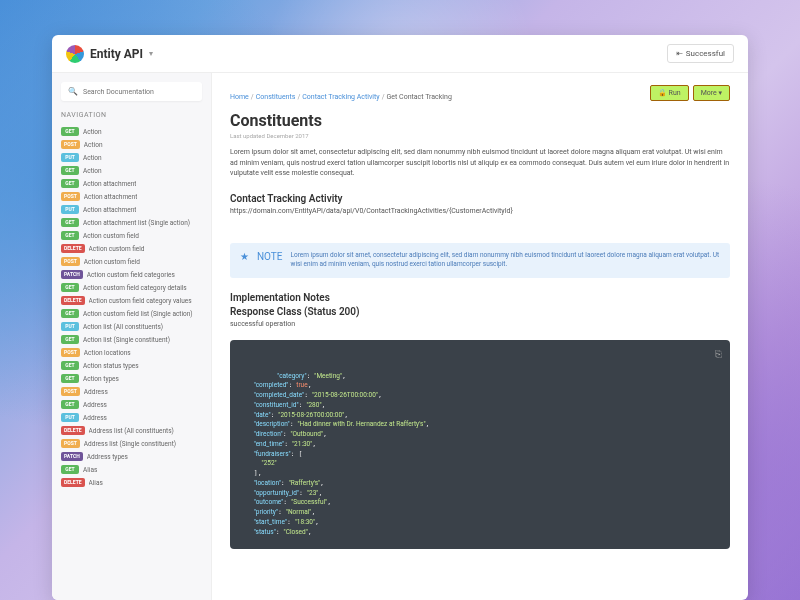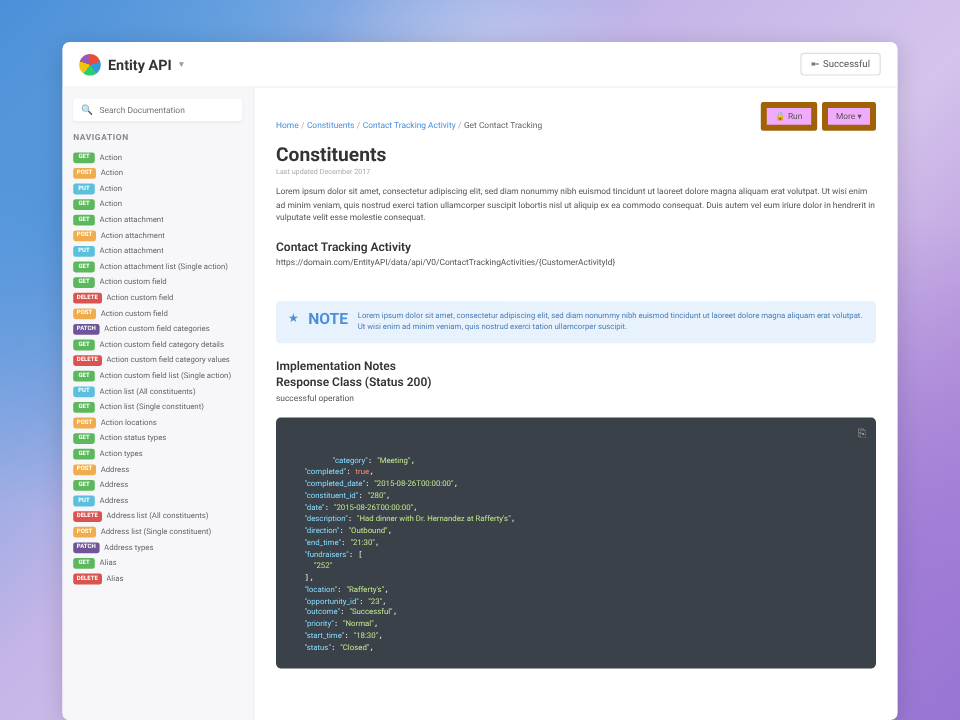--- a/index.html
+++ b/index.html
@@ -10,45 +10,45 @@
 .brand{display:flex;align-items:center;gap:6px}
 .logo{width:18px;height:18px;border-radius:50%;background:conic-gradient(#e74c3c 0 72deg,#3498db 72deg 144deg,#2ecc71 144deg 216deg,#f1c40f 216deg 288deg,#9b59b6 288deg 360deg)}
 .brand-name{font-size:12px;font-weight:700;color:#333}
 .brand-caret{font-size:8px;color:#999}
 .auth-btn{font-size:8px;padding:4px 8px;border:1px solid #ddd;border-radius:3px;background:#fff;color:#555;display:flex;align-items:center;gap:3px;cursor:pointer}
 .body{flex:1;display:flex;overflow:hidden}
 .sidebar{width:160px;background:#f7f7f9;padding:9px;overflow-y:auto;border-right:1px solid #eee}
 .search-box{background:#fff;border-radius:3px;padding:5px 7px;display:flex;align-items:center;gap:5px;margin-bottom:10px;box-shadow:0 1px 2px rgba(0,0,0,.05)}
 .search-icon{font-size:8px;color:#999}
 .search-input{border:none;outline:none;font-size:7px;flex:1;color:#999}
-.nav-title{font-size:7px;font-weight:700;color:#888;letter-spacing:.5px;margin-bottom:6px}
-.nav-item{display:flex;align-items:flex-start;gap:4px;padding:2px 0;cursor:pointer}
+.nav-title{font-size:7px;font-weight:400;color:#888;letter-spacing:.5px;margin-bottom:6px}
+.nav-item{display:flex;align-items:center;gap:4px;padding:2px 0;cursor:pointer}
 .badge{font-size:5px;font-weight:700;color:#fff;padding:1px 3px;border-radius:2px;min-width:18px;text-align:center;line-height:1.4}
 .b-get{background:#5cb85c}
 .b-post{background:#f0ad4e}
 .b-put{background:#5bc0de}
 .b-delete{background:#d9534f}
 .b-patch{background:#6f5499}
 .nav-label{font-size:6.5px;color:#666;white-space:nowrap;overflow:hidden;text-overflow:ellipsis}
 .main{flex:1;padding:12px 18px;overflow-y:auto;font-size:8px;color:#555}
 .main-head{display:flex;justify-content:space-between;align-items:flex-end;margin-bottom:10px}
 .crumbs{font-size:7px;color:#4a90d9}
 .crumbs .active{color:#666}
 .crumbs .sep{color:#aaa;margin:0 2px}
 .head-actions{display:flex;gap:4px}
-.head-btn{font-size:7px;padding:3px 7px;background:#f0abfc;border:5px solid #a16207;border-radius:2px;color:#555;cursor:pointer}
+.head-btn{font-size:7px;padding:3px 7px;background:#bef264;border:1px solid #a16207;border-radius:2px;color:#555;cursor:pointer}
 h1{font-size:16px;color:#333;font-weight:700;margin-bottom:2px}
 .updated{font-size:6px;color:#aaa;margin-bottom:8px}
 .intro{font-size:7px;line-height:1.5;margin-bottom:14px}
 h2{font-size:10px;color:#333;font-weight:600;margin-bottom:3px}
 .sub{font-size:7px;margin-bottom:12px}
 .url{font-size:7px;color:#555;margin-bottom:28px;word-break:break-all}
 .note-box{background:#e8f2fc;border-radius:3px;padding:8px 10px;display:flex;gap:8px;margin-bottom:14px;align-items:flex-start}
 .note-star{color:#4a90d9;font-size:10px}
-.note-label{font-size:13px;font-weight:700;color:#4a90d9}
+.note-label{font-size:10px;font-weight:400;color:#4a90d9}
 .note-text{font-size:6.5px;color:#4a7bb8;line-height:1.5;flex:1}
 .code-block{background:#3a4149;border-radius:4px;padding:12px;font-family:Menlo,Consolas,monospace;font-size:6.5px;color:#e8e8e8;line-height:1.5;white-space:pre;overflow:auto;position:relative;margin-top:8px}
 .code-copy{position:absolute;top:8px;right:8px;color:#aaa;font-size:9px;cursor:pointer}
 .code-block .s{color:#c3e88d}
 .code-block .k{color:#89ddff}
 .code-block .n{color:#f78c6c}
 .sidebar::-webkit-scrollbar,.main::-webkit-scrollbar{width:4px}
 .sidebar::-webkit-scrollbar-thumb,.main::-webkit-scrollbar-thumb{background:#ccc;border-radius:2px}
 </style>
 </head>

